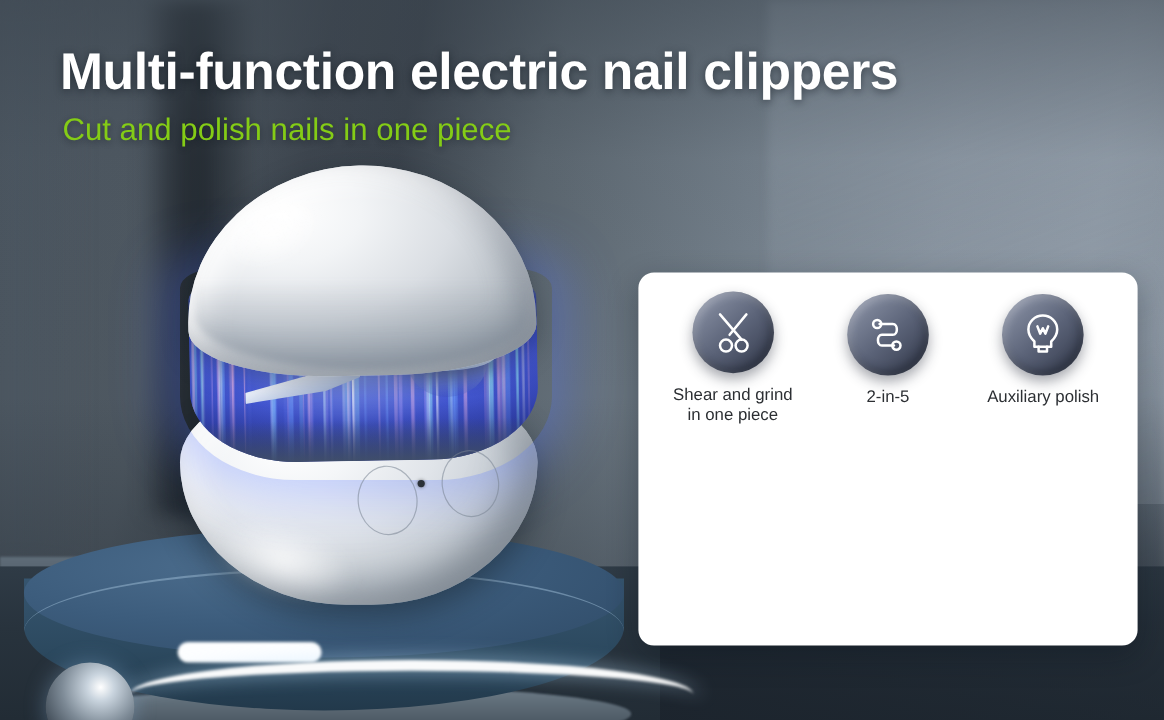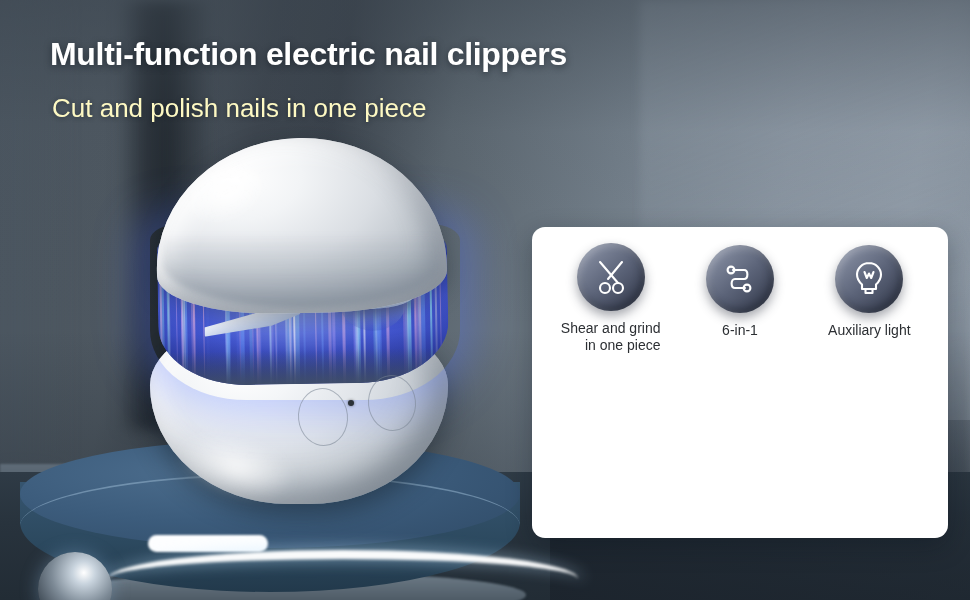--- a/index.html
+++ b/index.html
@@ -202,26 +202,26 @@
   .btn-a{left:158px;top:250px;width:48px;height:56px;transform:rotate(-6deg);}
   .btn-b{left:228px;top:237px;width:46px;height:54px;transform:rotate(-6deg);}
   .led-dot{
     position:absolute;left:208px;top:262px;width:6px;height:6px;border-radius:50%;
     background:#2b3138;box-shadow:0 0 3px rgba(0,0,0,.5);
   }
 
   
   .title{
     position:absolute;left:50px;top:36px;
-    font-size:32px;font-weight:bold;color:#ffffff;letter-spacing:-.3px;
+    font-size:43px;font-weight:bold;color:#ffffff;letter-spacing:-.3px;
     text-shadow:0 2px 7px rgba(15,22,30,.55);white-space:nowrap;
   }
   .subtitle{
     position:absolute;left:52px;top:93px;
-    font-size:26px;color:#fef9c3;font-weight:400;
+    font-size:26px;color:#84cc16;font-weight:400;
     text-shadow:0 1px 5px rgba(15,22,30,.45);white-space:nowrap;
   }
 
   
   .card{
     position:absolute;left:532px;top:227px;width:416px;height:311px;
     background:#ffffff;border-radius:13px;
     box-shadow:0 8px 26px rgba(10,18,26,.33);
     padding:0;box-sizing:border-box;
   }
@@ -234,21 +234,21 @@
     width:68px;height:68px;border-radius:50%;
     background:linear-gradient(138deg,#98a0b4 0%,#7b8397 22%,#5b6378 52%,#434a5d 78%,#353c4d 100%);
     box-shadow:0 5px 11px rgba(40,46,60,.42),
                inset 2px 3px 7px rgba(255,255,255,.24),
                inset -3px -4px 8px rgba(20,24,34,.45);
     display:flex;align-items:center;justify-content:center;
     flex:0 0 auto;
   }
   .circle svg{display:block;}
   .flabel{
-    margin-top:9px;text-align:right;
+    margin-top:9px;text-align:center;
     font-size:14px;line-height:17px;color:#2c2f33;
     font-family:"Liberation Sans",sans-serif;
     white-space:pre-line;
   }
   .row2 .circle{margin-top:2px;}
 </style>
 </head>
 <body>
 
 <div id="banner">
@@ -383,28 +383,28 @@
 in one piece</div>
         </div>
         <div class="cell row2">
           <div class="circle">
             <svg width="40" height="40" viewBox="0 0 40 40" fill="none" stroke="#fff" stroke-width="2.1" stroke-linecap="round" stroke-linejoin="round">
               <path d="M13 11 H24 C28.5 11 28.5 20 24 20 H15 C10.5 20 10.5 29 15 29 H25"></path>
               <circle cx="11" cy="11" r="3.4"></circle>
               <circle cx="27" cy="29" r="3.4"></circle>
             </svg>
           </div>
-          <div class="flabel">6-in-1</div>
+          <div class="flabel">2-in-5</div>
         </div>
         <div class="cell row2">
           <div class="circle">
             <svg width="40" height="40" viewBox="0 0 40 40" fill="none" stroke="#fff" stroke-width="2.1" stroke-linecap="round" stroke-linejoin="round">
               <path d="M20 4 C13.4 4 8 9.2 8 15.6 C8 20 10.4 23.2 13 25.6 V30 H27 V25.6 C29.6 23.2 32 20 32 15.6 C32 9.2 26.6 4 20 4 Z"></path>
               <path d="M15.5 13 L17.8 19 L20 14.5 L22.2 19 L24.5 13"></path>
               <path d="M16.5 30 V34 H23.5 V30"></path>
             </svg>
           </div>
-          <div class="flabel">Auxiliary light</div>
+          <div class="flabel">Auxiliary polish</div>
         </div>
       </div>
   </div>
 
 </div>
 
 </body></html>

